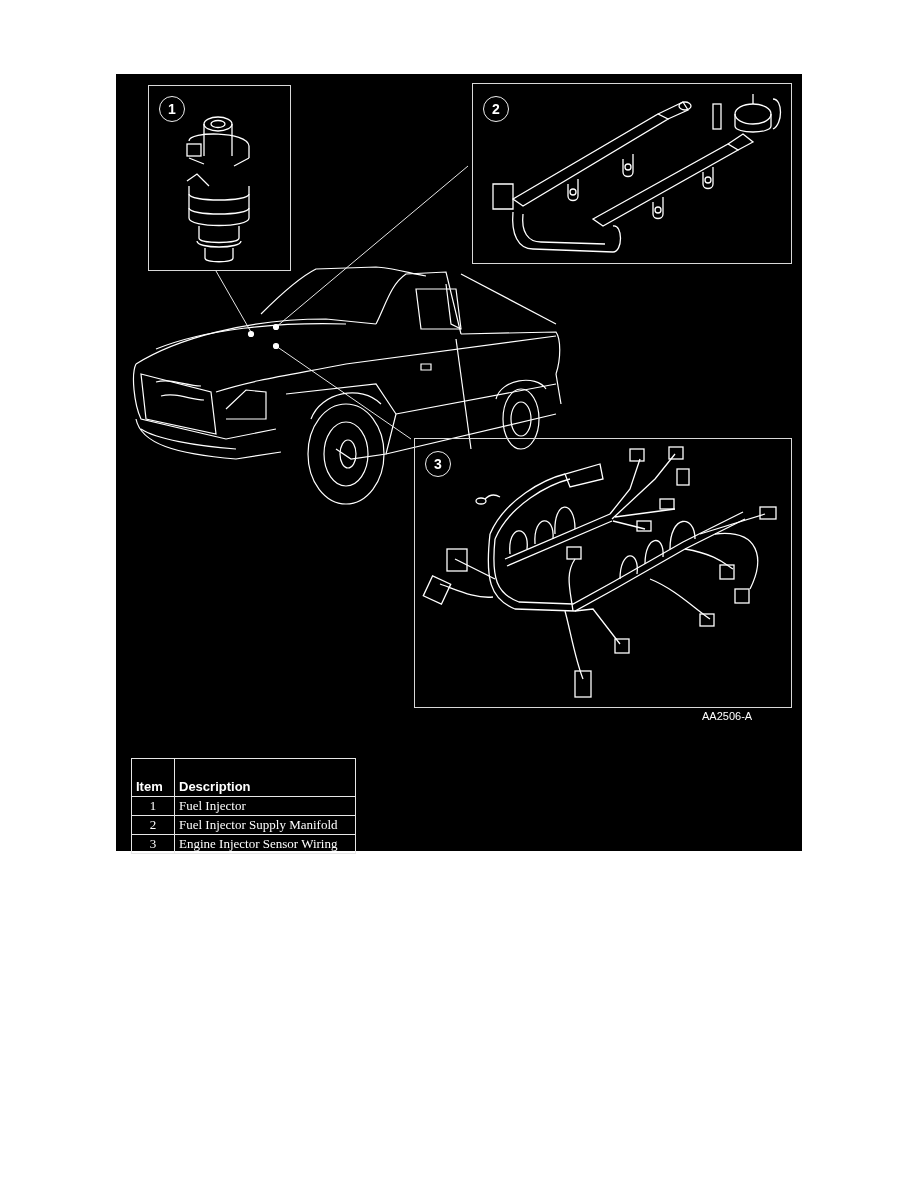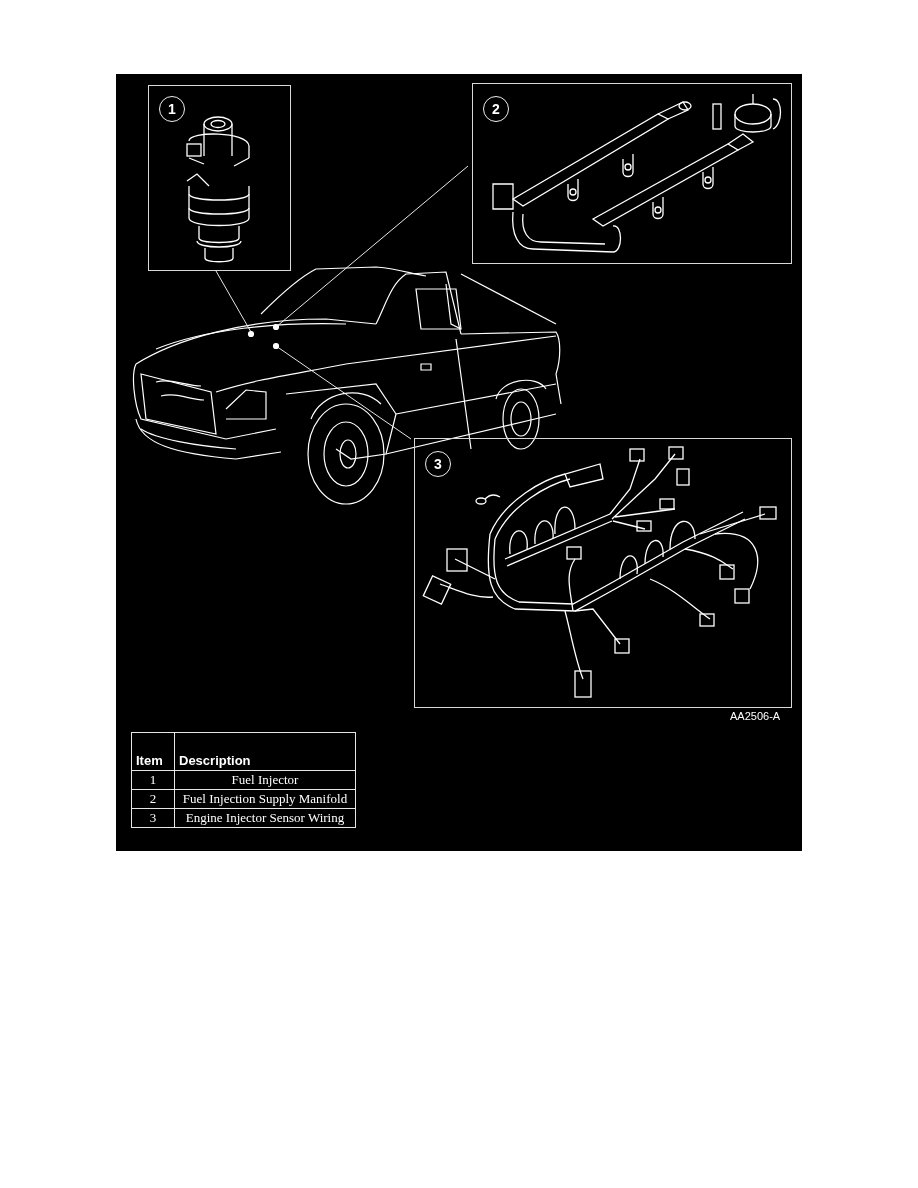--- a/index.html
+++ b/index.html
@@ -4,27 +4,27 @@
 <style>
   html, body { margin:0; padding:0; background:#ffffff; }
   body { width:918px; height:1188px; position:relative; overflow:hidden; }
   .panel { position:absolute; left:116px; top:74px; width:686px; height:777px; background:#000; }
   .frame { position:absolute; border:1px solid #d8d8d8; box-sizing:border-box; }
   .callout { position:absolute; width:26px; height:26px; border:1.5px solid #eee; border-radius:50%;
              color:#fff; font-family:"Liberation Sans", sans-serif; font-weight:bold; font-size:14px;
              display:flex; align-items:center; justify-content:center; box-sizing:border-box; }
   svg { position:absolute; left:0; top:0; overflow:visible; }
   .ref { position:absolute; color:#fff; font-family:"Liberation Sans", sans-serif; font-size:11px; }
-  table.legend { position:absolute; left:131px; top:732px; border-collapse:collapse; color:#fff; }
+  table.legend { position:absolute; left:131px; top:758px; border-collapse:collapse; color:#fff; }
   table.legend td, table.legend th { border:1px solid #e6e6e6; padding:0 4px; }
   table.legend th { font-family:"Liberation Sans", sans-serif; font-weight:bold; font-size:13px; height:35px;
                     vertical-align:bottom; text-align:left; padding-bottom:2px; }
   table.legend td { font-family:"Liberation Serif", serif; font-size:13px; height:18px; }
   td.num { text-align:center; width:34px; }
-  td.desc { width:172px;text-align:center; }
+  td.desc { width:172px; }
 </style>
 </head>
 <body>
 
 <div class="panel">
 
   <div class="frame" style="left:32px; top:11px; width:143px; height:186px;">
     <div class="callout" style="left:10px; top:10px;">1</div>
     <svg width="143" height="186" viewBox="0 0 143 186" fill="none" stroke="#fff" stroke-width="1.3">
       <ellipse cx="69" cy="38" rx="14" ry="7"></ellipse>
@@ -147,35 +147,35 @@
       <rect x="152" y="108" width="14" height="12"></rect>
       <path d="M80 140 L60 130 L40 120"></path>
       <rect x="32" y="110" width="20" height="22"></rect>
       <path d="M78 158 C60 160 40 150 25 145"></path>
       <rect x="12" y="140" width="20" height="22" transform="rotate(25 22 151)"></rect>
       <path d="M70 60 C75 55 80 55 85 58"></path>
       <ellipse cx="66" cy="62" rx="5" ry="3"></ellipse>
     </svg>
   </div>
 
-  <div class="ref" style="left:614px; top:636px;">AA2506-A</div>
+  <div class="ref" style="left:586px; top:636px;">AA2506-A</div>
 </div>
 
 <table class="legend">
   <tbody>
       <tr>
     <th style="width:34px;">Item</th>
     <th>Description</th>
   </tr>
   <tr>
     <td class="num">1</td>
     <td class="desc">Fuel Injector</td>
   </tr>
   <tr>
     <td class="num">2</td>
-    <td class="desc">Fuel Injection Supply Manifold</td>
+    <td class="desc">Fuel Injector Supply Manifold</td>
   </tr>
   <tr>
     <td class="num">3</td>
     <td class="desc">Engine Injector Sensor Wiring</td>
   </tr>
 </tbody>
   </table>
 
 </body></html>

